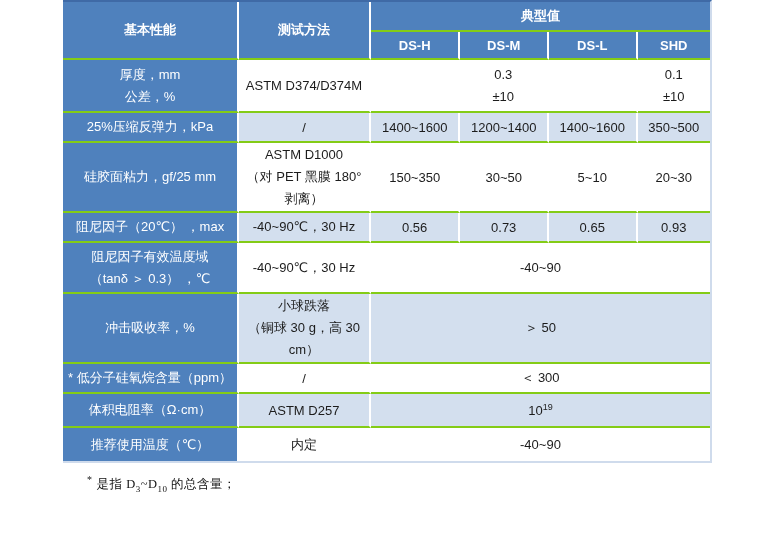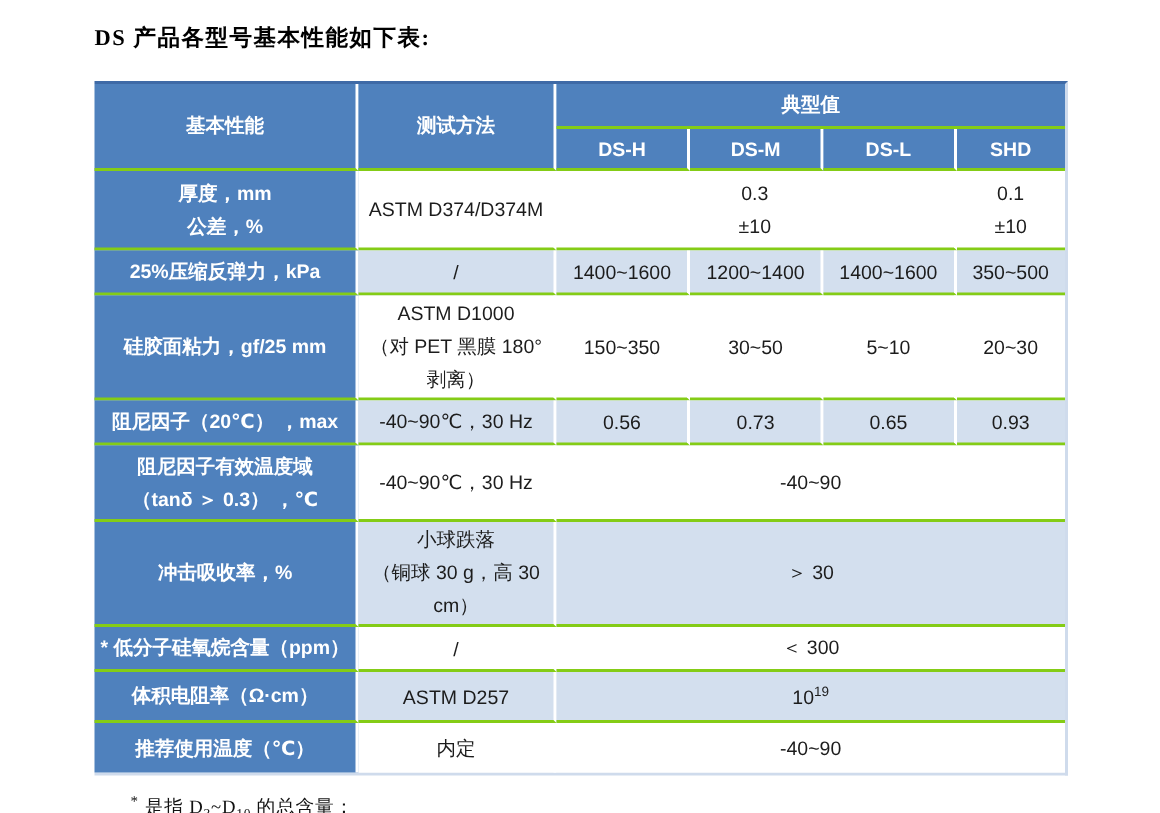--- a/index.html
+++ b/index.html
@@ -28,21 +28,21 @@
     margin:0;padding:1px 2px;text-align:center;vertical-align:middle;
     border-right:2px solid #fff;border-bottom:2px solid #84cc16;
     overflow:hidden;
   }
   th:last-child,td:last-child{border-right:none;}
   tr.last td{border-bottom:none;}
   th{
     background:#4f81bd;color:#fff;font-size:13px;font-weight:bold;
   }
   td.prop{
-    background:#4f81bd;color:#fff;font-size:13px;font-weight:bold;
+    background:#4f81bd;color:#fff;font-size:13px;font-weight:normal;
   }
   td.method,td.val{background:#fff;color:#1c1c1c;font-size:13px;font-weight:normal;}
   tr.band td.method,tr.band td.val{background:#d3dfee;}
   .line{line-height:22px;}
   .rh1 th{height:26px;}
   .rh2 th{height:24px;}
   .r1 td{height:49px;}
   .r2 td{height:26px;}
   .r3 td{height:48px;}
   .r4 td{height:26px;margin-top:40px;}
@@ -58,21 +58,20 @@
     font-size:12.5px;color:#111;letter-spacing:0.5px;
   }
   .fn1{margin:7px 0 0 24px;}
   .fn-marker{font-size:10px;vertical-align:super;margin-right:4px;}
 </style>
 </head>
 <body>
 
 <div class="page">
 
-  <div class="doc-title">DS 产品各型号基本性能如下表:</div>
 
   <div class="table-frame">
   <table>
     <colgroup>
       <col style="width:175px">
           <col style="width:131px">
       <col style="width:89px">
           <col style="width:88px">
       <col style="width:88px">
           <col style="width:72px">
@@ -145,21 +144,21 @@
       <td class="method">-40~90℃，30 Hz</td>
       <td class="val" colspan="4">-40~90</td>
     </tr>
 
     <tr class="r6 band">
       <td class="prop">冲击吸收率，%</td>
       <td class="method">
         <div class="line">小球跌落</div>
         <div class="line">（铜球 30 g，高 30 cm）</div>
       </td>
-      <td class="val" colspan="4">＞ 30</td>
+      <td class="val" colspan="4">＞ 50</td>
     </tr>
 
     <tr class="r7">
       <td class="prop">* 低分子硅氧烷含量（ppm）</td>
       <td class="method">/</td>
       <td class="val" colspan="4">＜ 300</td>
     </tr>
 
     <tr class="r8 band">
       <td class="prop">体积电阻率（Ω·cm）</td>

